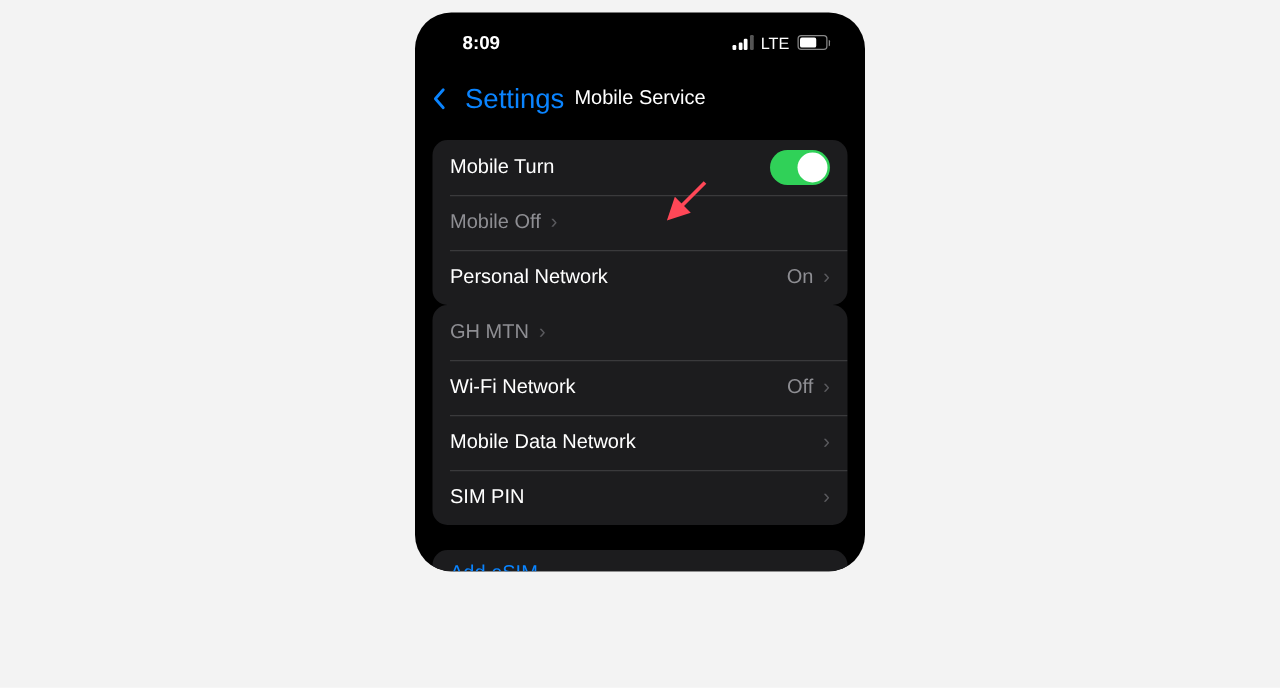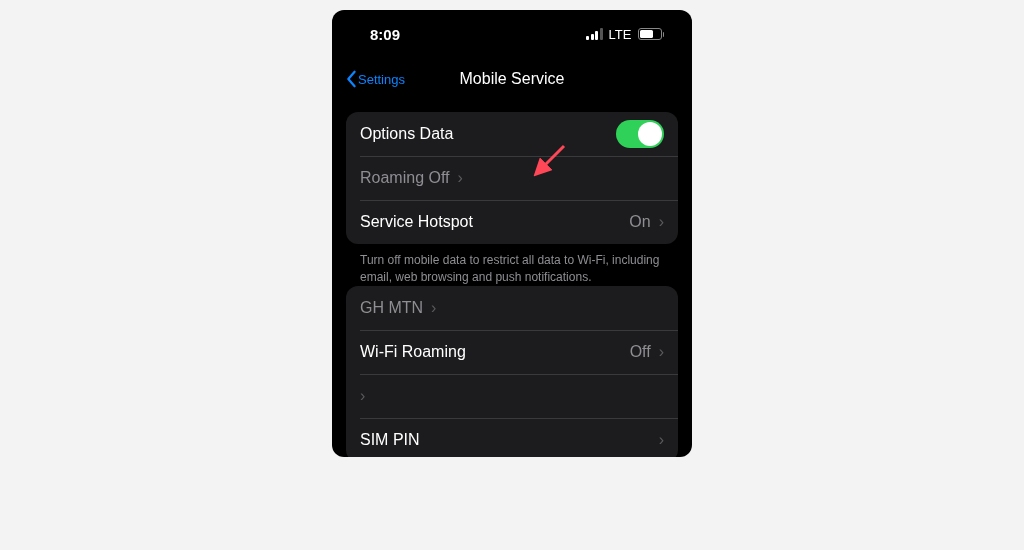--- a/index.html
+++ b/index.html
@@ -9,21 +9,21 @@
       justify-content: center;
       align-items: flex-start;
       min-height: 550px;
       padding-top: 10px;
       font-family: -apple-system, 'Helvetica Neue', Arial, sans-serif;
     }
     .phone {
       width: 360px;
       height: 447px;
       background: #000;
-      border-radius: 12px;
+      border-radius: 29px;
       overflow: hidden;
       position: relative;
       color: #fff;
     }
     .status-bar {
       display: flex;
       justify-content: space-between;
       align-items: center;
       height: 48px;
       padding: 0 28px 0 38px;
@@ -89,22 +89,22 @@
       justify-content: center;
       height: 42px;
       position: relative;
     }
     .back {
       position: absolute;
       left: 12px;
       display: flex;
       align-items: center;
       color: #0a84ff;
-      font-size: 13px;
-      gap: 0;
+      font-size: 22px;
+      gap: 14px;
     }
     .back svg { width: 14px; height: 18px; }
     .title {
       font-size: 16px;
       font-weight: 400;
       color: #fff;
     }
 
     .content {
       padding: 12px 14px 0;
@@ -206,56 +206,56 @@
       </svg>
       <span>Settings</span>
     </div>
     <span class="title">Mobile Service</span>
   </div>
 
   <div class="content">
 
     <div class="group">
       <div class="row">
-        <span class="row-label">Options Data</span>
+        <span class="row-label">Mobile Turn</span>
         <div class="toggle"></div>
       </div>
       <div class="row">
         <div class="row-right">
-          <span class="row-value">Roaming Off</span>
-          <span class="chevron">›</span>
-        </div>
-      </div>
-      <div class="row">
-        <span class="row-label">Service Hotspot</span>
+          <span class="row-value">Mobile Off</span>
+          <span class="chevron">›</span>
+        </div>
+      </div>
+      <div class="row">
+        <span class="row-label">Personal Network</span>
         <div class="row-right">
           <span class="row-value">On</span>
           <span class="chevron">›</span>
         </div>
       </div>
     </div>
 
-    <div class="footer-text">Turn off mobile data to restrict all data to Wi-Fi, including email, web browsing and push notifications.</div>
 
 
     <div class="group">
       <div class="row">
         <div class="row-right">
           <span class="row-value">GH MTN</span>
           <span class="chevron">›</span>
         </div>
       </div>
       <div class="row">
-        <span class="row-label">Wi-Fi Roaming</span>
+        <span class="row-label">Wi-Fi Network</span>
         <div class="row-right">
           <span class="row-value">Off</span>
           <span class="chevron">›</span>
         </div>
       </div>
       <div class="row">
+        <span class="row-label">Mobile Data Network</span>
         <div class="row-right">
           <span class="chevron">›</span>
         </div>
       </div>
       <div class="row">
         <span class="row-label">SIM PIN</span>
         <div class="row-right">
           <span class="chevron">›</span>
         </div>
       </div>

